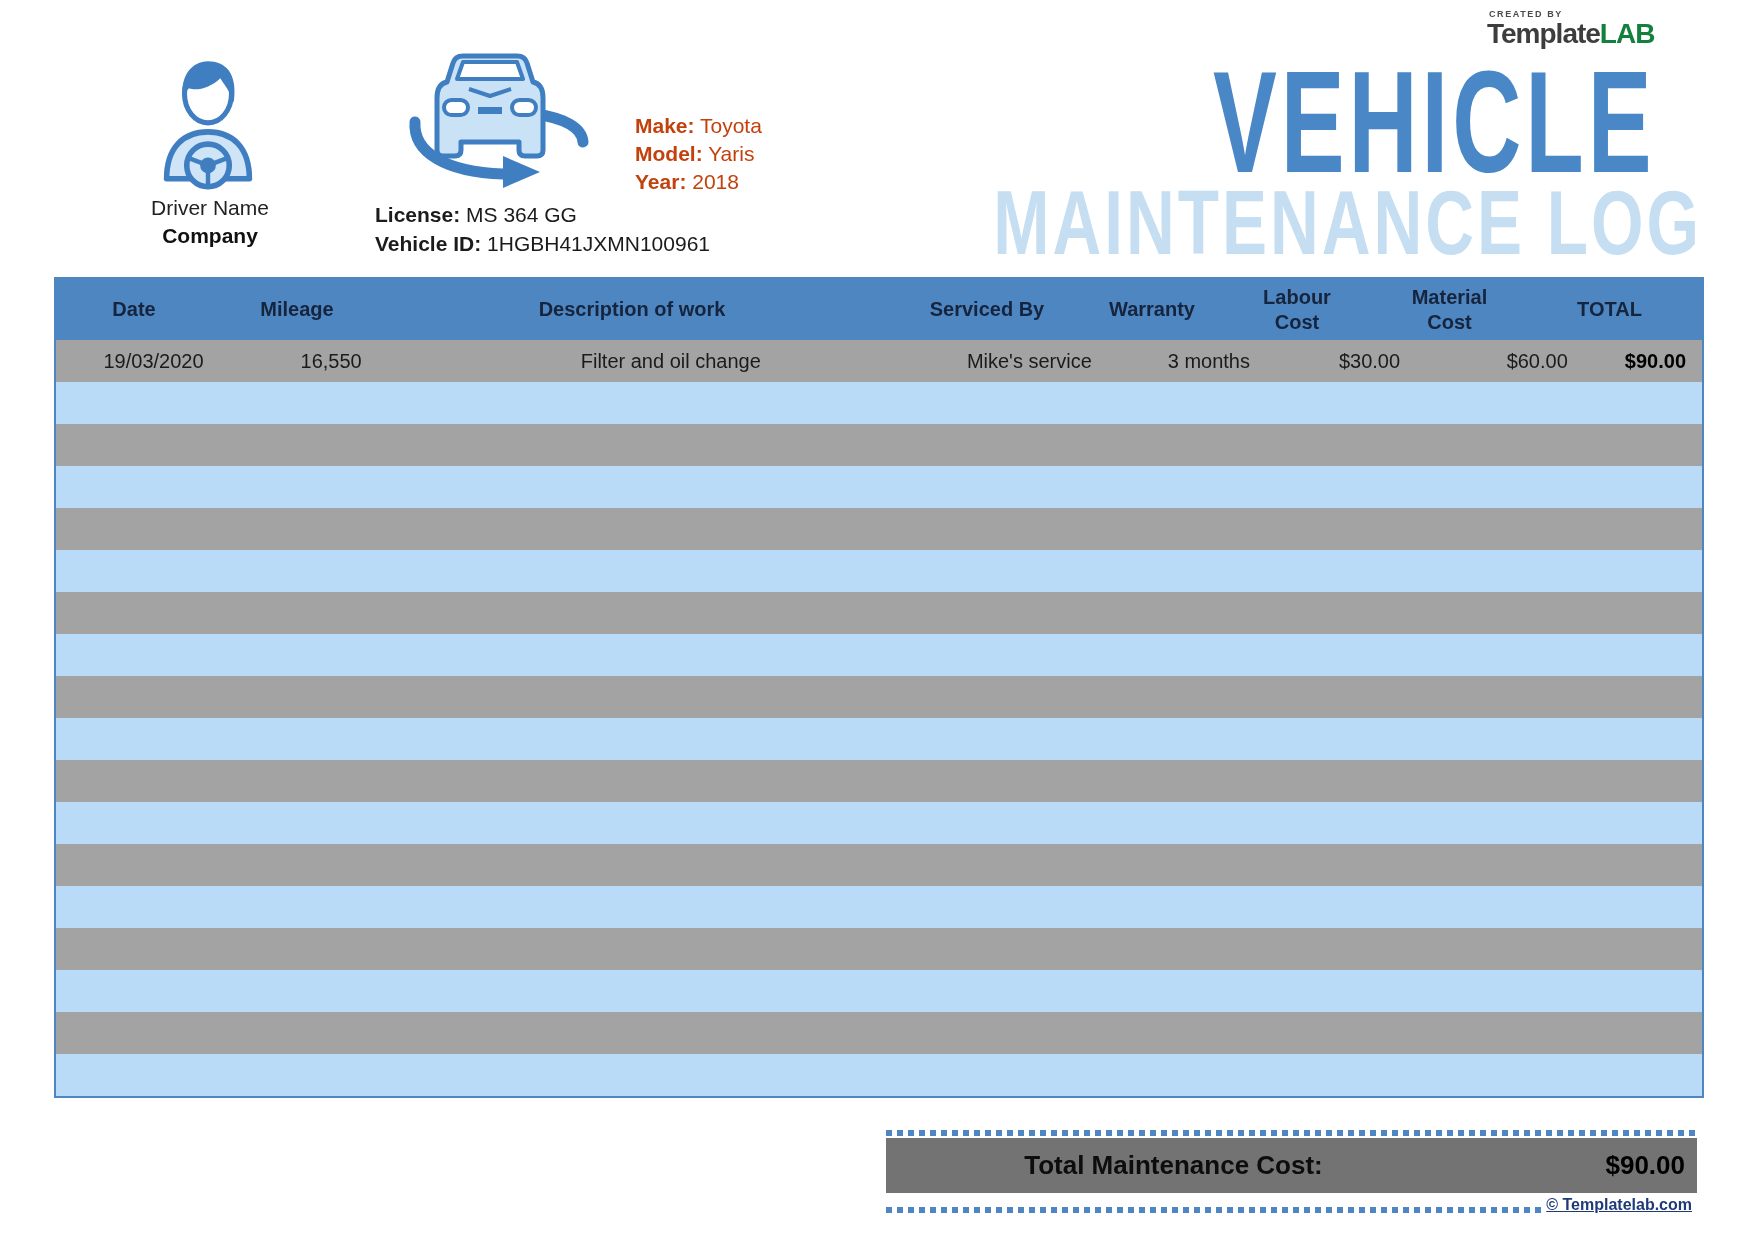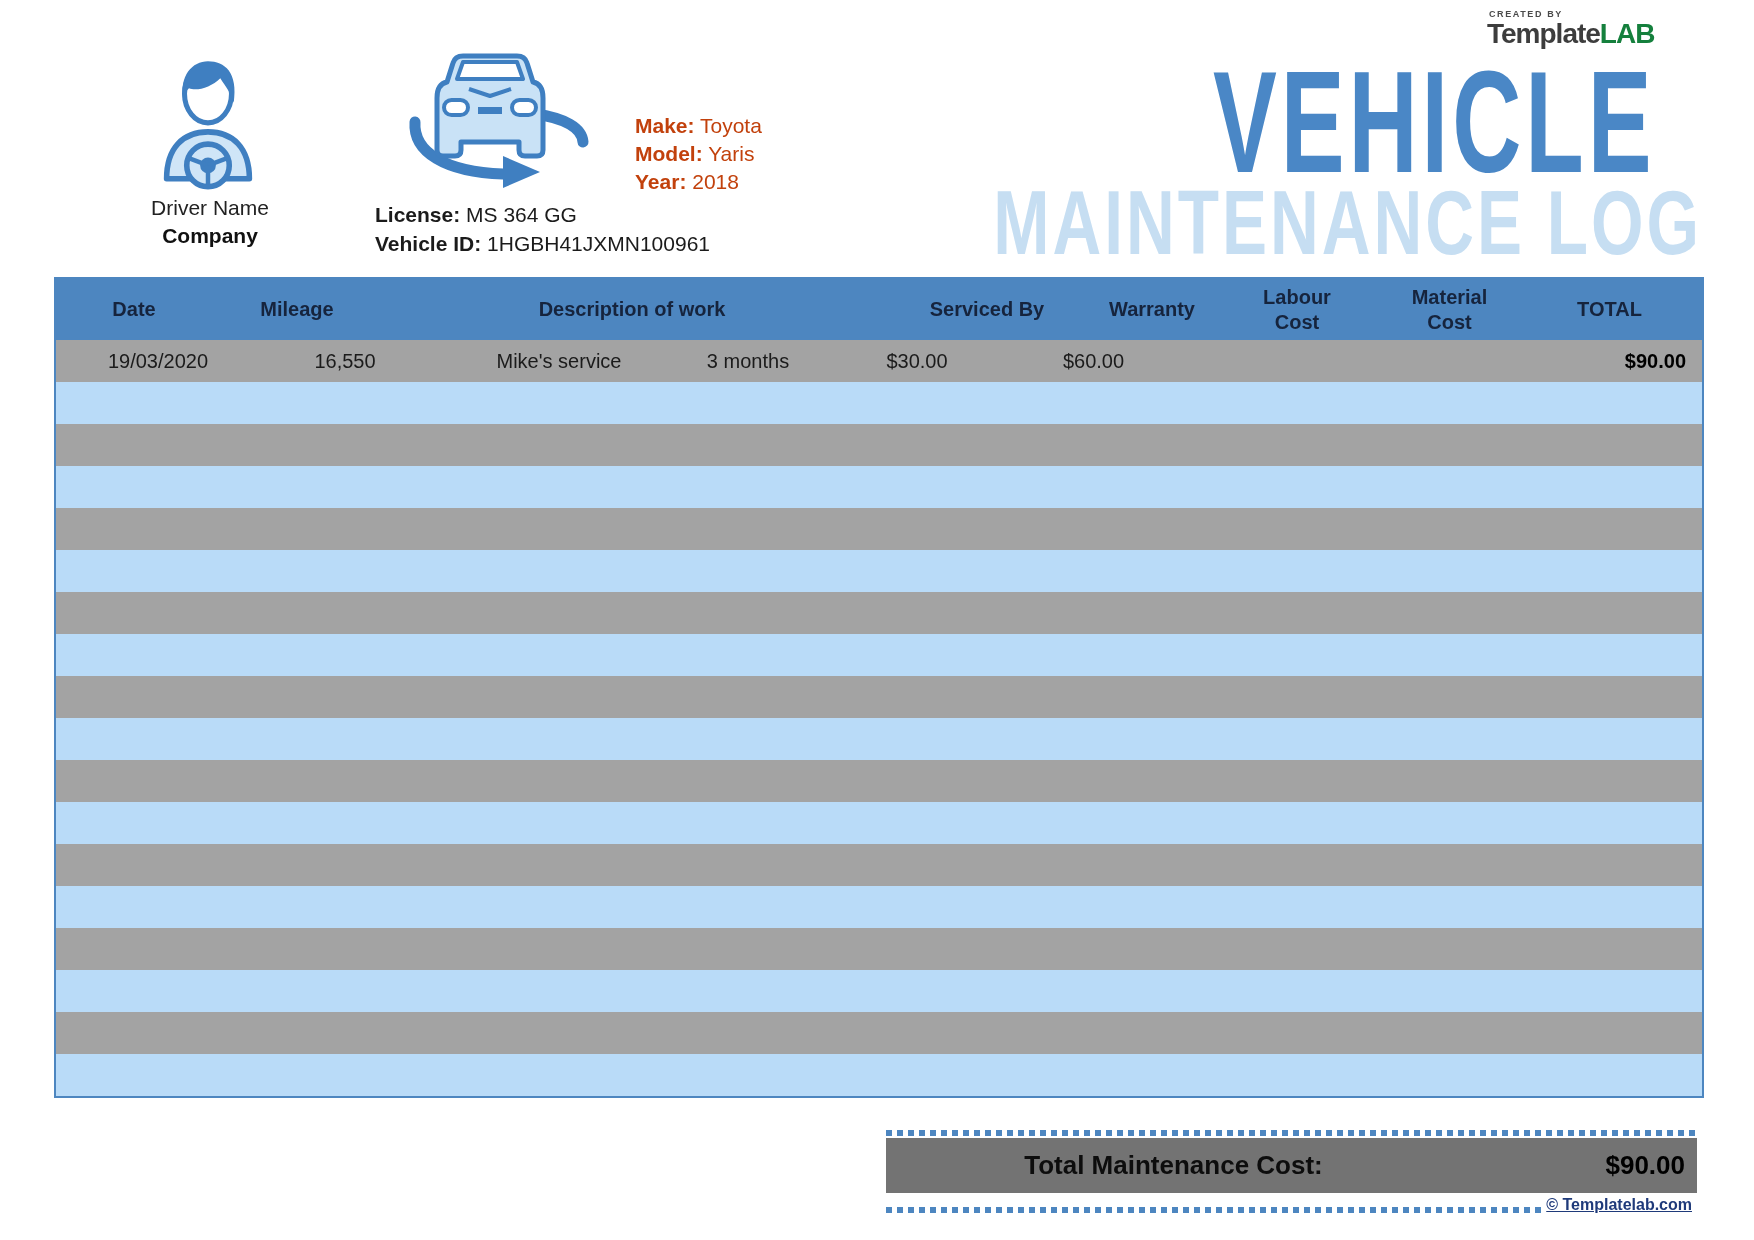--- a/index.html
+++ b/index.html
@@ -126,20 +126,21 @@
       <div class="th c5">Labour
 Cost</div>
       <div class="th c6">Material
 Cost</div>
       <div class="th c7">TOTAL</div>
     </div>
     <div class="tbody">
       <div class="row">
         <div class="td c0">19/03/2020</div>
         <div class="td c1">16,550</div>
+        <div class="td c2">Filter and oil change</div>
         <div class="td c3">Mike's service</div>
         <div class="td c4">3 months</div>
         <div class="td c5">$30.00</div>
         <div class="td c6">$60.00</div>
         <div class="td c7 total-cell">$90.00</div>
       </div>
       <div class="row"></div>
       <div class="row"></div>
       <div class="row"></div>
       <div class="row"></div>

